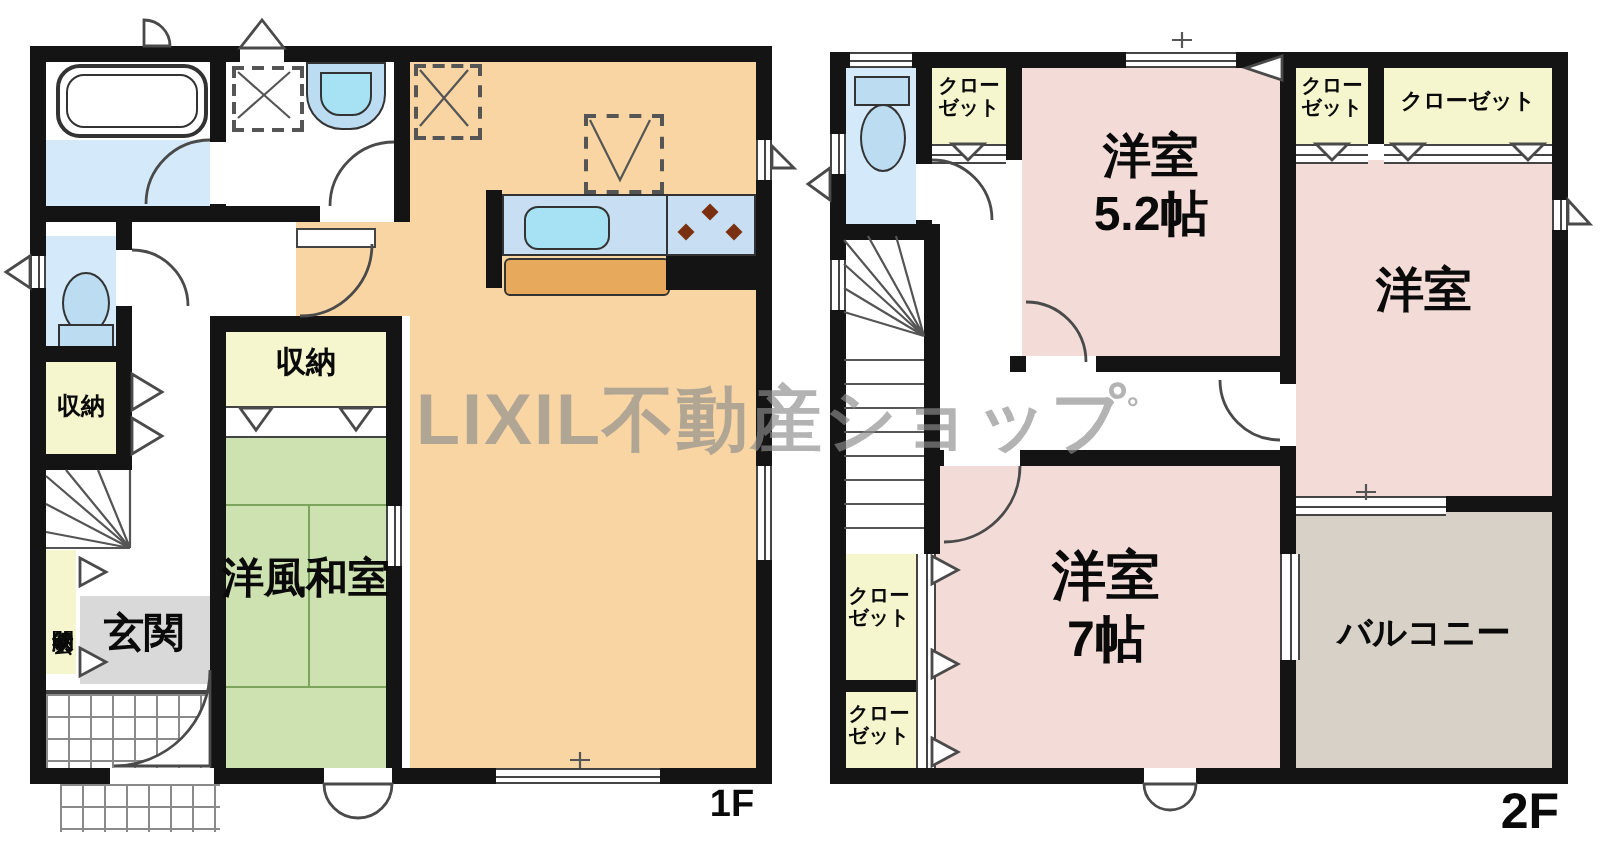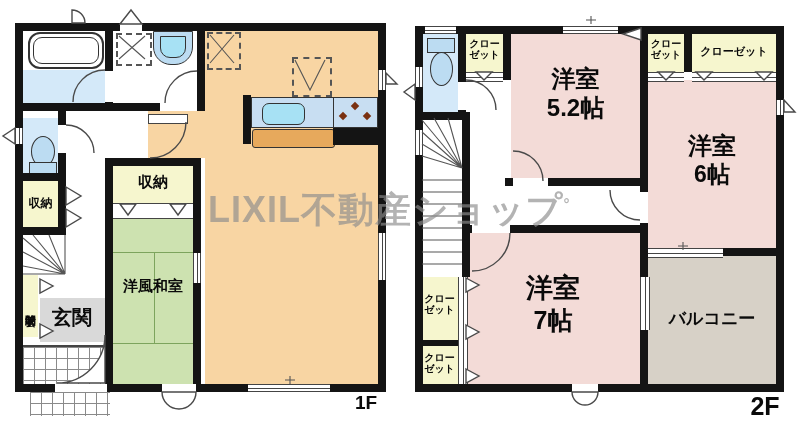--- a/index.html
+++ b/index.html
@@ -184,41 +184,40 @@
       <path d="M462,168 L422,120 M462,168 L422,132 M462,168 L422,144 M462,168 L422,156 M462,168 L434,118 M462,168 L448,118"></path>
       <path d="M285,380 H295 M290,376 V384"></path>
       <path d="M586,20 H596 M591,16 V24"></path>
       <path d="M678,246 H688 M683,242 V250"></path>
     </g>
   </svg>
 
   <div class="lbl" style="left:205px;top:212px;width:173px;">
   </div>
   <div class="lbl" style="left:109px;top:278px;width:88px;">
-    <div style="font-size:15px;">洋風和室</div>
+    <div style="font-size:21px;">洋風和室</div>
   </div>
   <div class="lbl" style="left:113px;top:174px;width:80px;font-size:15px;">収納</div>
   <div class="lbl" style="left:23px;top:197px;width:35px;font-size:12px;">収納</div>
   <div class="lbl" style="left:42px;top:306px;width:60px;font-size:20px;">玄関</div>
   <div class="lbl" style="left:24px;top:276px;width:14px;height:62px;font-size:10.5px;writing-mode:vertical-rl;text-orientation:upright;line-height:14px;">玄関収納</div>
   <div class="lbl" style="left:348px;top:393px;width:36px;font-size:19px;">1F</div>
 
   <div class="lbl" style="left:511px;top:66px;width:129px;">
     <div style="font-size:24px;">洋室</div>
     <div style="font-size:24px;margin-top:3px;">5.2帖</div>
   </div>
   <div class="lbl" style="left:648px;top:133px;width:128px;">
     <div style="font-size:24px;">洋室</div>
-    <div style="font-size:23px;margin-top:3px;">6帖</div>
   </div>
   <div class="lbl" style="left:466px;top:274px;width:174px;">
     <div style="font-size:27px;">洋室</div>
     <div style="font-size:25px;margin-top:3px;">7帖</div>
   </div>
-  <div class="lbl" style="left:648px;top:310px;width:128px;font-size:17px;">バルコニー</div>
+  <div class="lbl" style="left:648px;top:310px;width:128px;font-size:17px;font-family:Liberation Mono, monospace;">バルコニー</div>
   <div class="lbl" style="left:466px;top:38px;width:37px;font-size:10px;">
     <div>クロー</div>
     <div>ゼット</div>
   </div>
   <div class="lbl" style="left:648px;top:38px;width:36px;font-size:10px;">
     <div>クロー</div>
     <div>ゼット</div>
   </div>
   <div class="lbl" style="left:692px;top:45px;width:84px;font-size:11px;">クローゼット</div>
   <div class="lbl" style="left:421px;top:293px;width:37px;font-size:10px;">

